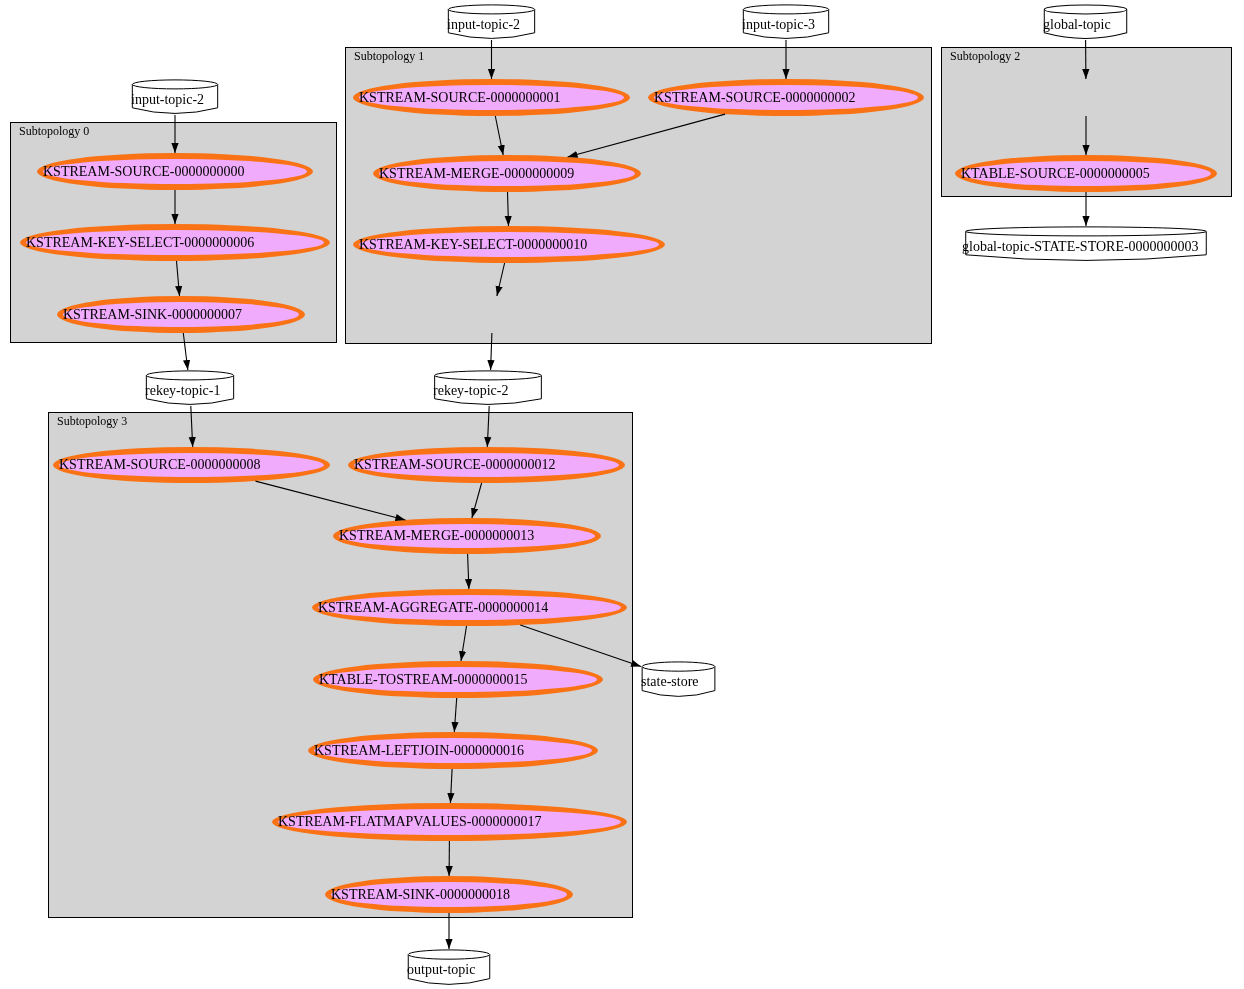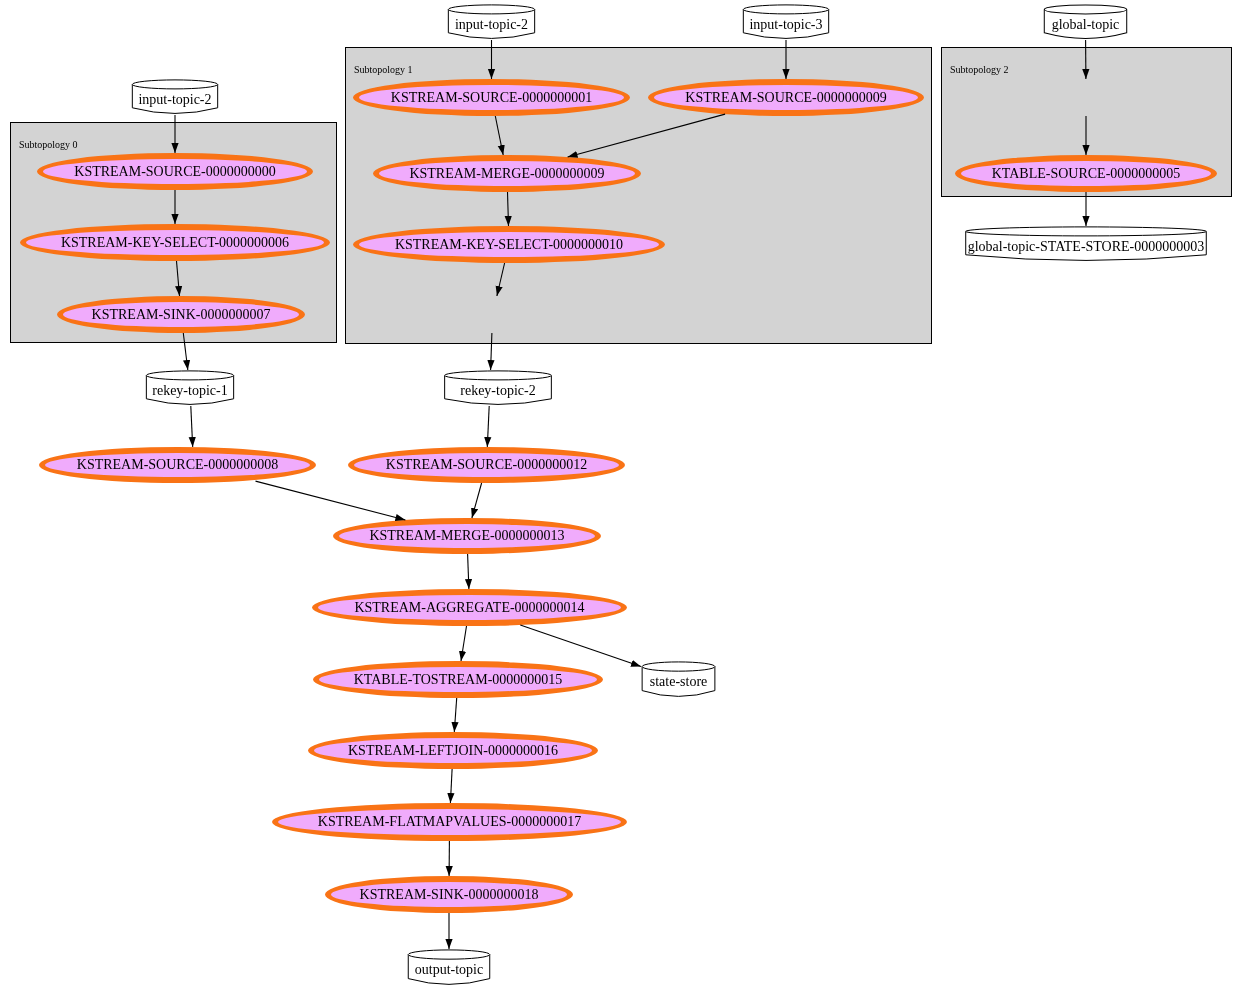--- a/index.html
+++ b/index.html
@@ -14,31 +14,31 @@
   }
   .cluster {
     position: absolute;
     background: #d3d3d3;
     border: 1px solid #000000;
     box-sizing: border-box;
     z-index: 1;
   }
   .cluster-label {
     position: absolute;
-    top: 16px;
+    top: 1px;
     left: 8px;
-    font-size: 10px;
+    font-size: 12px;
     white-space: nowrap;
   }
   .node {
     position: absolute;
     box-sizing: border-box;
     display: flex;
     align-items: center;
-    justify-content: center;
+    justify-content: flex-start;
     font-size: 14px;
     text-align: center;
     white-space: nowrap;
     z-index: 2;
   }
   .node.ellipse {
     background: #f0abfc;
     border: 6px solid #f97316;
     border-radius: 50%;
   }
@@ -70,20 +70,23 @@
 
   <div class="cluster" style="left:10px;top:122px;width:327px;height:221px">
     <div class="cluster-label">Subtopology 0</div>
   </div>
   <div class="cluster" style="left:345px;top:47px;width:587px;height:297px">
     <div class="cluster-label">Subtopology 1</div>
   </div>
   <div class="cluster" style="left:941px;top:47px;width:291px;height:150px">
     <div class="cluster-label">Subtopology 2</div>
   </div>
+  <div class="cluster" style="left:48px;top:412px;width:585px;height:506px">
+    <div class="cluster-label">Subtopology 3</div>
+  </div>
 
   <div class="node cylinder" style="left:447px;top:4px;width:89px;height:36px">
       <svg class="cyl-svg" viewBox="0 0 100 40" preserveAspectRatio="none">
         <path d="M1.5,6 V32 Q50,44.5 98.5,32 V6 Z" fill="#ffffff" stroke="none"></path>
         <path d="M1.5,6 V32 Q50,44.5 98.5,32 V6" fill="none" stroke="#000000" vector-effect="non-scaling-stroke"></path>
         <ellipse cx="50" cy="6" rx="48.5" ry="5" fill="#ffffff" stroke="#000000" vector-effect="non-scaling-stroke"></ellipse>
       </svg>
     <span class="lbl">input-topic-2</span>
   </div>
   <div class="node cylinder" style="left:742px;top:4px;width:88px;height:36px">
@@ -111,21 +114,21 @@
     <span class="lbl">input-topic-2</span>
   </div>
   <div class="node cylinder" style="left:145px;top:370px;width:90px;height:36px">
       <svg class="cyl-svg" viewBox="0 0 100 40" preserveAspectRatio="none">
         <path d="M1.5,6 V32 Q50,44.5 98.5,32 V6 Z" fill="#ffffff" stroke="none"></path>
         <path d="M1.5,6 V32 Q50,44.5 98.5,32 V6" fill="none" stroke="#000000" vector-effect="non-scaling-stroke"></path>
         <ellipse cx="50" cy="6" rx="48.5" ry="5" fill="#ffffff" stroke="#000000" vector-effect="non-scaling-stroke"></ellipse>
       </svg>
     <span class="lbl">rekey-topic-1</span>
   </div>
-  <div class="node cylinder" style="left:443px;top:370px;width:110px;height:36px">
+  <div class="node cylinder" style="left:433px;top:370px;width:110px;height:36px">
       <svg class="cyl-svg" viewBox="0 0 100 40" preserveAspectRatio="none">
         <path d="M1.5,6 V32 Q50,44.5 98.5,32 V6 Z" fill="#ffffff" stroke="none"></path>
         <path d="M1.5,6 V32 Q50,44.5 98.5,32 V6" fill="none" stroke="#000000" vector-effect="non-scaling-stroke"></path>
         <ellipse cx="50" cy="6" rx="48.5" ry="5" fill="#ffffff" stroke="#000000" vector-effect="non-scaling-stroke"></ellipse>
       </svg>
     <span class="lbl">rekey-topic-2</span>
   </div>
   <div class="node cylinder" style="left:962px;top:226px;width:248px;height:36px">
       <svg class="cyl-svg" viewBox="0 0 100 40" preserveAspectRatio="none">
         <path d="M1.5,6 V32 Q50,44.5 98.5,32 V6 Z" fill="#ffffff" stroke="none"></path>
@@ -158,34 +161,34 @@
     <span class="lbl">KSTREAM-KEY-SELECT-0000000006</span>
   </div>
   <div class="node ellipse" style="left:57px;top:296px;width:248px;height:37px">
     <span class="lbl">KSTREAM-SINK-0000000007</span>
   </div>
 
   <div class="node ellipse" style="left:353px;top:79px;width:277px;height:37px">
     <span class="lbl">KSTREAM-SOURCE-0000000001</span>
   </div>
   <div class="node ellipse" style="left:648px;top:79px;width:276px;height:37px">
-    <span class="lbl">KSTREAM-SOURCE-0000000009</span>
+    <span class="lbl">KSTREAM-SOURCE-0000000002</span>
   </div>
   <div class="node ellipse" style="left:373px;top:155px;width:268px;height:37px">
     <span class="lbl">KSTREAM-MERGE-0000000009</span>
   </div>
   <div class="node ellipse" style="left:353px;top:226px;width:312px;height:37px">
     <span class="lbl">KSTREAM-KEY-SELECT-0000000010</span>
   </div>
 
   <div class="node ellipse" style="left:955px;top:155px;width:262px;height:37px">
     <span class="lbl">KTABLE-SOURCE-0000000005</span>
   </div>
 
-  <div class="node ellipse" style="left:39px;top:447px;width:277px;height:36px">
+  <div class="node ellipse" style="left:53px;top:447px;width:277px;height:36px">
     <span class="lbl">KSTREAM-SOURCE-0000000008</span>
   </div>
   <div class="node ellipse" style="left:348px;top:447px;width:277px;height:36px">
     <span class="lbl">KSTREAM-SOURCE-0000000012</span>
   </div>
   <div class="node ellipse" style="left:333px;top:518px;width:268px;height:36px">
     <span class="lbl">KSTREAM-MERGE-0000000013</span>
   </div>
   <div class="node ellipse" style="left:312px;top:589px;width:315px;height:37px">
     <span class="lbl">KSTREAM-AGGREGATE-0000000014</span>

